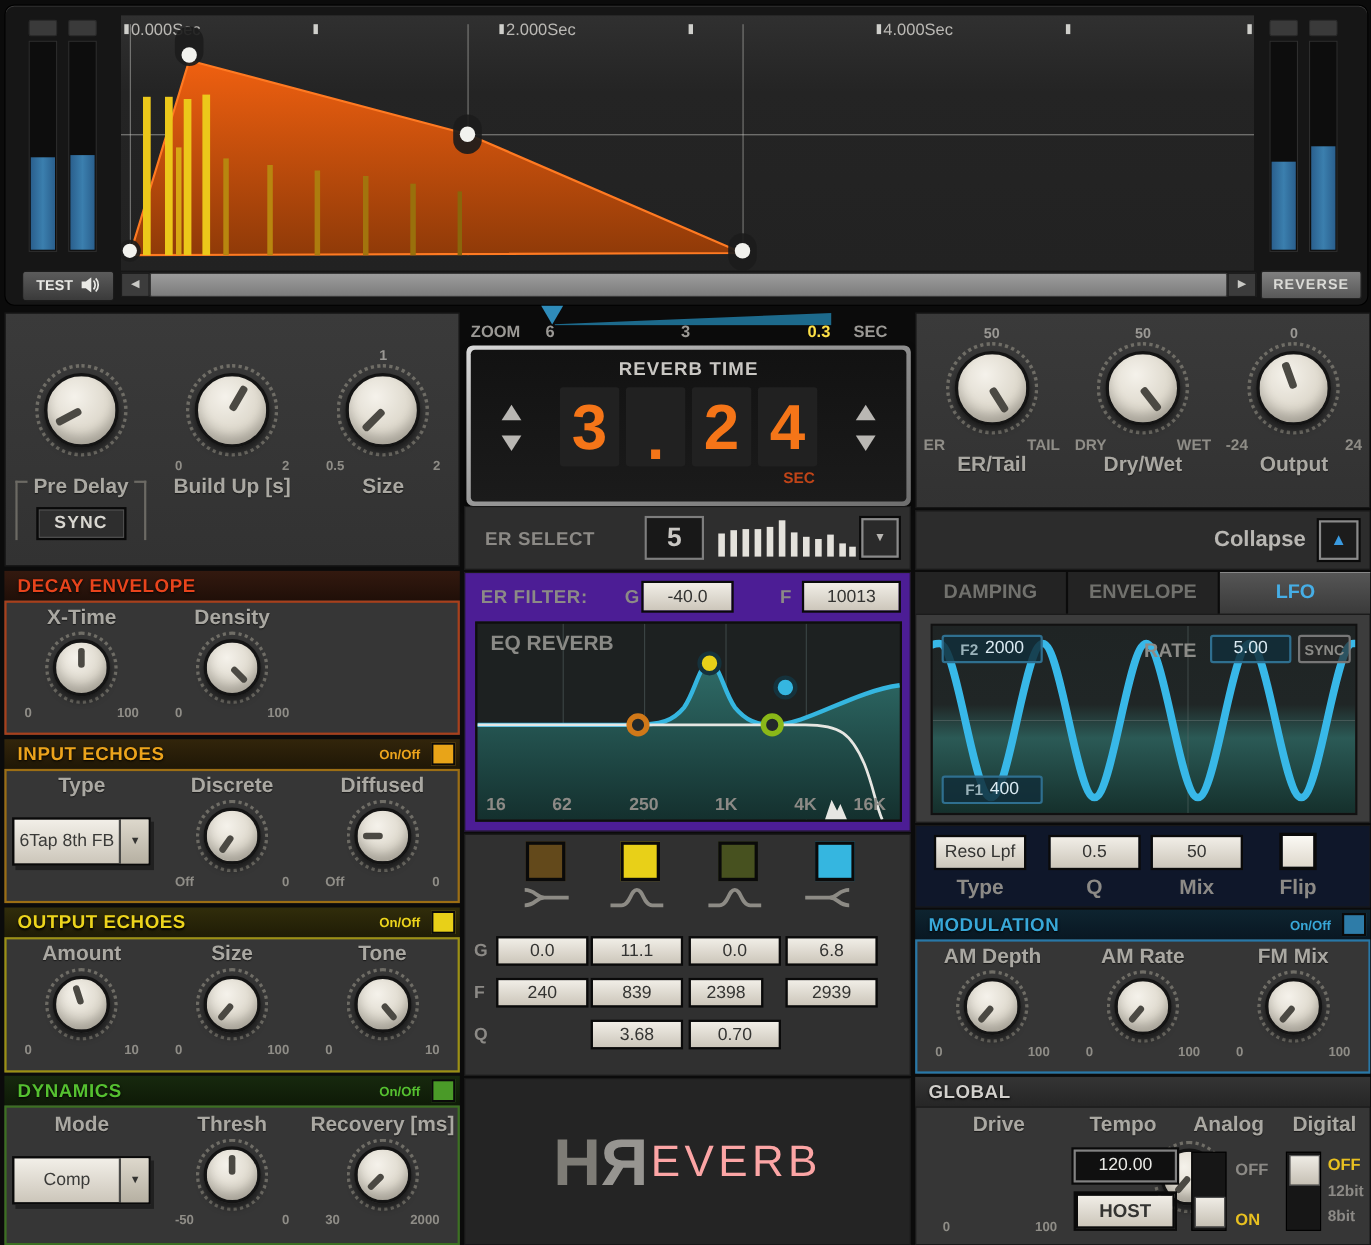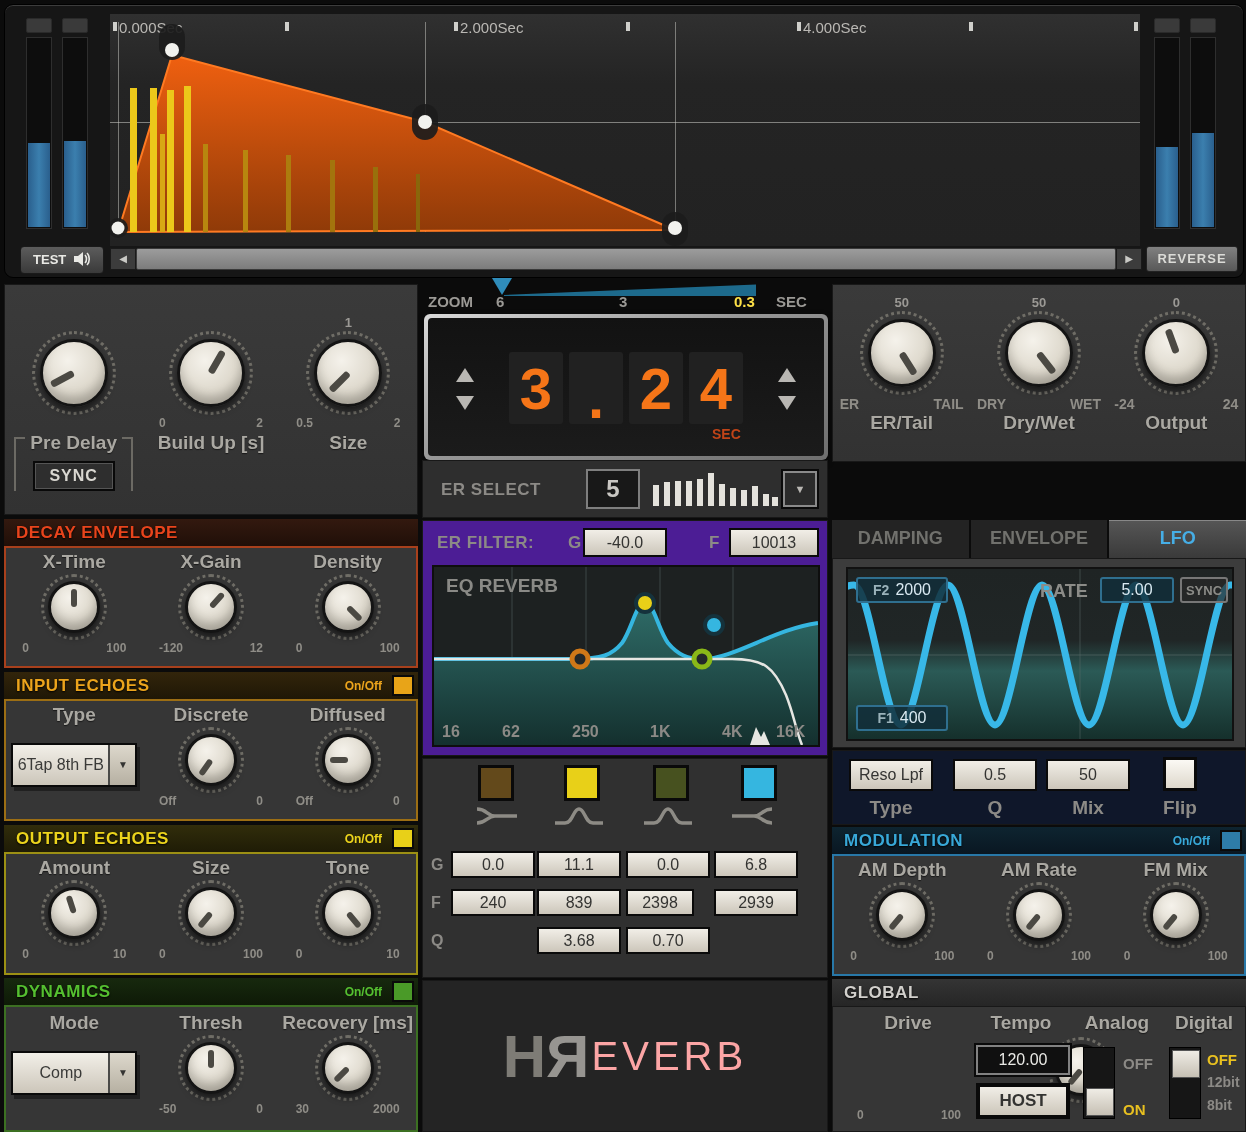--- a/index.html
+++ b/index.html
@@ -189,20 +189,21 @@
   <div class="abs" style="left:492px;top:278px;width:0;height:0;border-left:10px solid transparent;border-right:10px solid transparent;border-top:17px solid #2f8cba"></div>
   <div class="abs" style="left:504px;top:282px;width:252px;height:14px;background:#1d6a8c;clip-path:polygon(0 92%,100% 18%,100% 100%,0 100%)"></div>
   <span class="abs" style="left:428px;top:293px;font-size:15px;font-weight:bold;color:#9b9995">ZOOM</span>
   <span class="abs" style="left:496px;top:293px;font-size:15px;font-weight:bold;color:#9b9995">6</span>
   <span class="abs" style="left:619px;top:293px;font-size:15px;font-weight:bold;color:#9b9995">3</span>
   <span class="abs" style="left:734px;top:293px;font-size:15px;font-weight:bold;color:#fde047">0.3</span>
   <span class="abs" style="left:776px;top:293px;font-size:15px;font-weight:bold;color:#9b9995">SEC</span>
 
   <div class="metal" style="left:424px;top:314px;width:396px;height:138px">
     <div class="screen">
+      <div class="abs" style="left:0;right:0;top:8px;text-align:center;font-size:17px;font-weight:bold;letter-spacing:1px;color:#c9c7c3">REVERB TIME</div>
       <div class="abs" style="left:50%;transform:translateX(-50%);top:34px;display:flex;gap:6px">
         <div class="dcell">
             <span class="digit">3</span>
           </div>
         <div class="dcell" style="align-items:flex-end">
             <span class="digit" style="line-height:52px">.</span>
           </div>
         <div class="dcell">
             <span class="digit">2</span>
           </div>
@@ -393,33 +394,20 @@
           <div class="kcap">
               <div class="kptr"></div>
             </div>
         </div>
         <div class="kscale">
             <span>0</span>
             <span>100</span>
           </div>
       </div>
       <div class="kcell">
-        <div class="klabel">X-Gain</div>
-        <div class="kring ksm" style="--rot:42deg">
-          <div class="kticks"></div>
-          <div class="kcap">
-              <div class="kptr"></div>
-            </div>
-        </div>
-        <div class="kscale">
-            <span>-120</span>
-            <span>12</span>
-          </div>
-      </div>
-      <div class="kcell">
         <div class="klabel">Density</div>
         <div class="kring ksm" style="--rot:135deg">
           <div class="kticks"></div>
           <div class="kcap">
               <div class="kptr"></div>
             </div>
         </div>
         <div class="kscale">
             <span>0</span>
             <span>100</span>
@@ -603,20 +591,25 @@
         </div>
         <div class="kscale wide">
             <span>-24</span>
             <span>24</span>
           </div>
         <div class="klabel">Output</div>
       </div>
     </div>
   </div>
 
+  <div class="panel" style="left:832px;top:464px;width:414px;height:54px;background:#2c2c2c">
+    <span class="abs" style="right:58px;top:14px;font-size:20px;font-weight:bold;color:#b9b7b3">Collapse</span>
+    <div class="abs" style="right:10px;top:8px;width:36px;height:36px;background:#1c1c1c;border:2px solid #8a8a8a;
+         box-shadow:0 0 0 2px #0a0a0a;color:#3a9ae0;font-size:15px;text-align:center;line-height:32px;box-sizing:border-box">▲</div>
+  </div>
 
   <div class="abs" style="left:832px;top:520px;width:414px;height:38px;display:flex;gap:2px">
     <div class="tab">DAMPING</div>
     <div class="tab">ENVELOPE</div>
     <div class="tab active">LFO</div>
   </div>
 
   <div class="panel" style="left:832px;top:558px;width:414px;height:190px;background:#3c3c3c">
     <div class="abs" style="left:13px;top:8px;width:388px;height:174px;border:2px solid #111;box-sizing:border-box;
          background:linear-gradient(#1f2424 0%,#202626 42%,#2b5a56 60%,#15302c 100%)">

